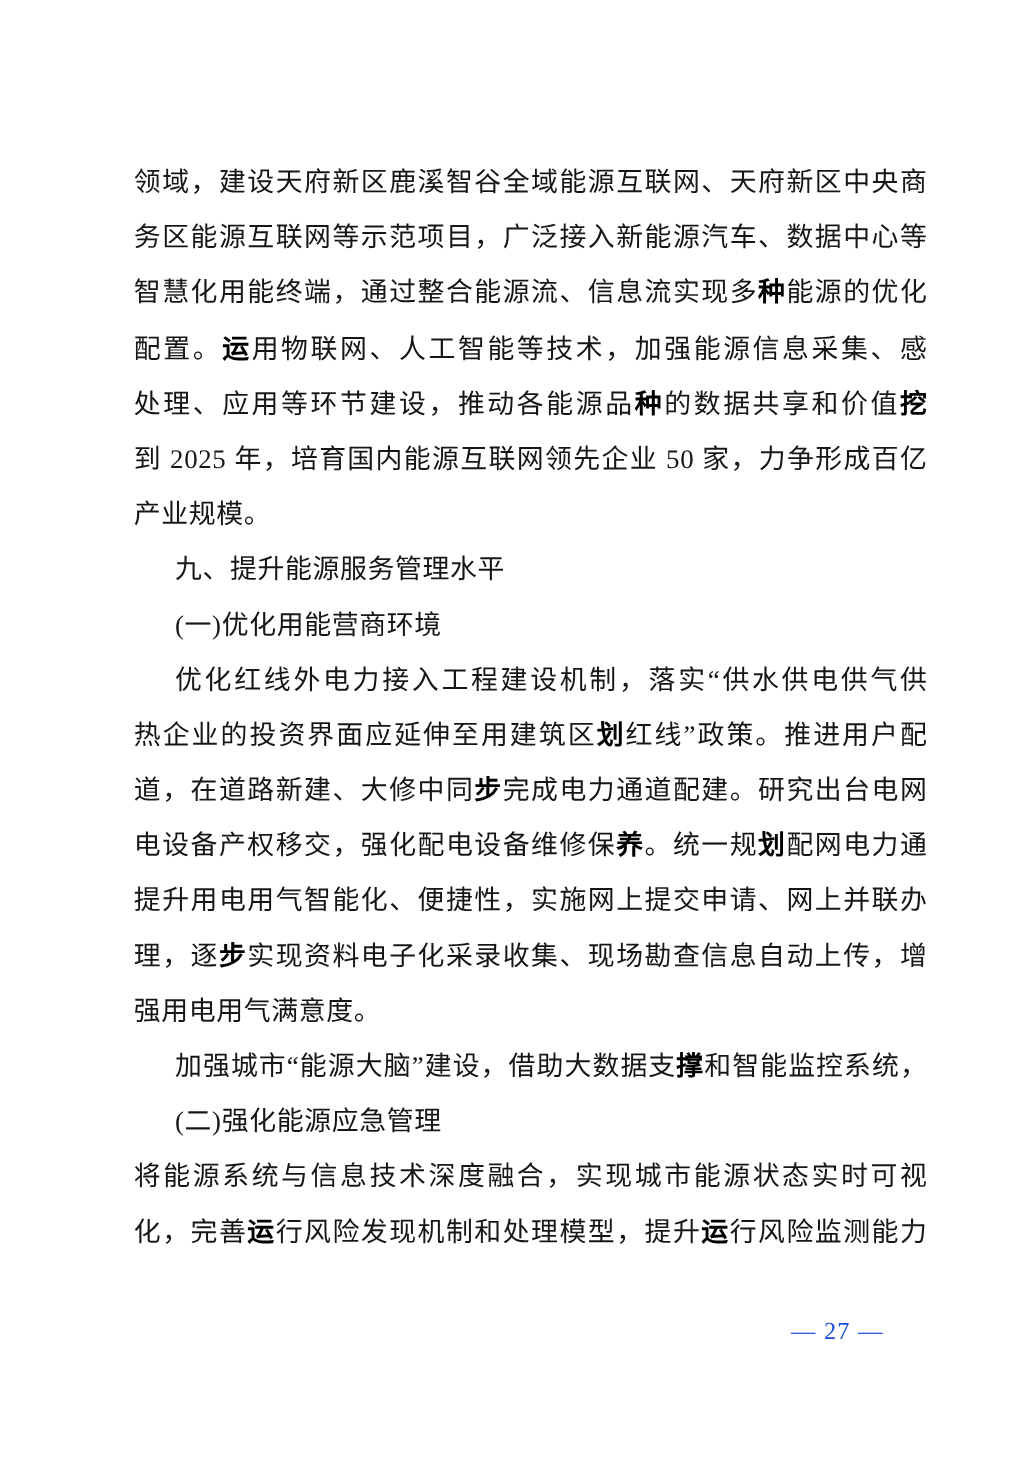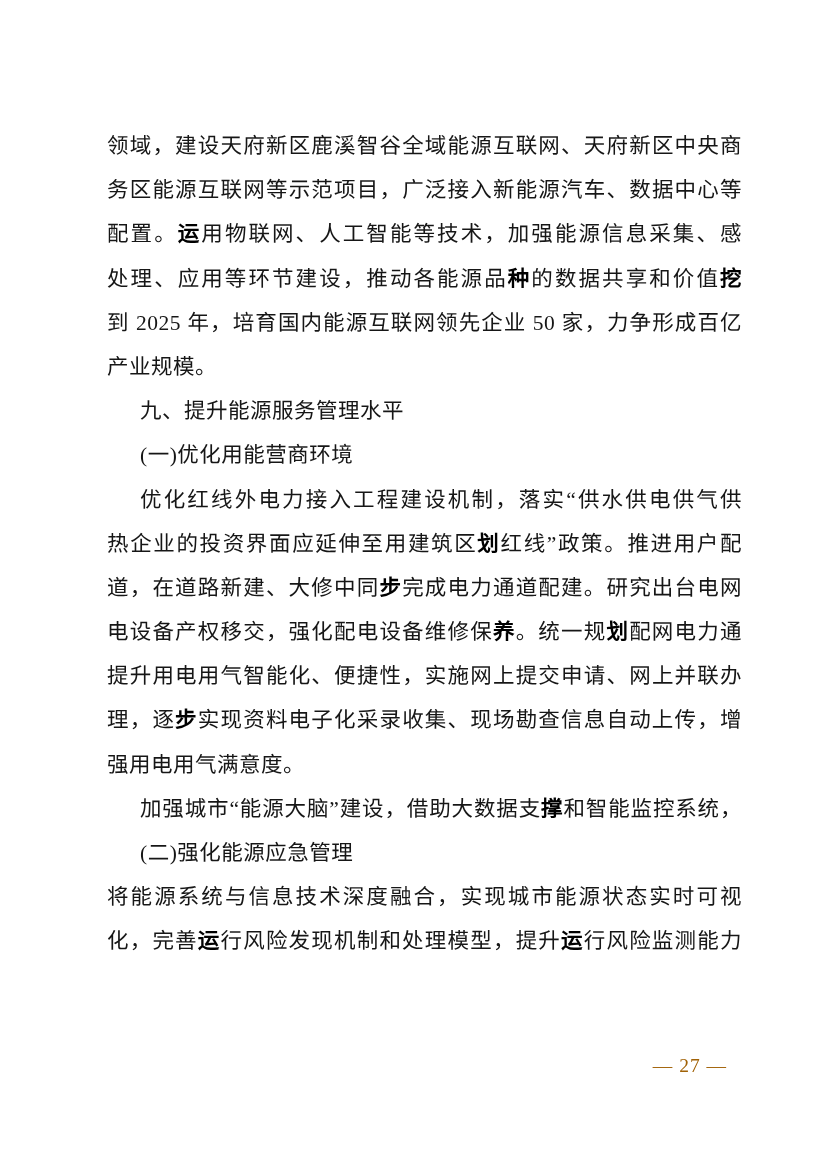--- a/index.html
+++ b/index.html
@@ -40,35 +40,36 @@
     text-indent: 33px;
   }
   .line .b {
     font-weight: 700;
     font-family: "DejaVu Sans", "Liberation Sans", sans-serif;
     color: #000000;
   }
   .footer-pagenum {
     position: absolute;
     top: 1053px;
-    right: 100px;
+    right: 120px;
     font-size: 19.5px;
     line-height: 26px;
     letter-spacing: 1px;
-    color: #a16207;
+    color: #1d4ed8;
     font-family: "Liberation Serif", "DejaVu Serif", serif;
   }
 </style>
 </head>
 <body>
 
 <div class="page">
   <div class="content">
       <div class="line"><span>领域，建设天府新区鹿溪智谷全域能源互联网、天府新区中央商</span></div>
       <div class="line"><span>务区能源互联网等示范项目，广泛接入新能源汽车、数据中心等</span></div>
+      <div class="line"><span>智慧化用能终端，通过整合能源流、信息流实现多</span><span class="b">种</span><span>能源的优化</span></div>
       <div class="line"><span>配置。</span><span class="b">运</span><span>用物联网、人工智能等技术，加强能源信息采集、感知、</span></div>
       <div class="line"><span>处理、应用等环节建设，推动各能源品</span><span class="b">种</span><span>的数据共享和价值</span><span class="b">挖</span></div>
       <div class="line"><span>到 2025 年，培育国内能源互联网领先企业 50 家，力争形成百亿</span></div>
       <div class="line left"><span>产业规模。</span></div>
       <div class="line left indent"><span>九、提升能源服务管理水平</span></div>
       <div class="line left indent"><span>(一)优化用能营商环境</span></div>
       <div class="line indent"><span>优化红线外电力接入工程建设机制，落实“供水供电供气供</span></div>
       <div class="line"><span>热企业的投资界面应延伸至用建筑区</span><span class="b">划</span><span>红线”政策。推进用户配</span></div>
       <div class="line"><span>道，在道路新建、大修中同</span><span class="b">步</span><span>完成电力通道配建。研究出台电网</span></div>
       <div class="line"><span>电设备产权移交，强化配电设备维修保</span><span class="b">养</span><span>。统一规</span><span class="b">划</span><span>配网电力通</span></div>

